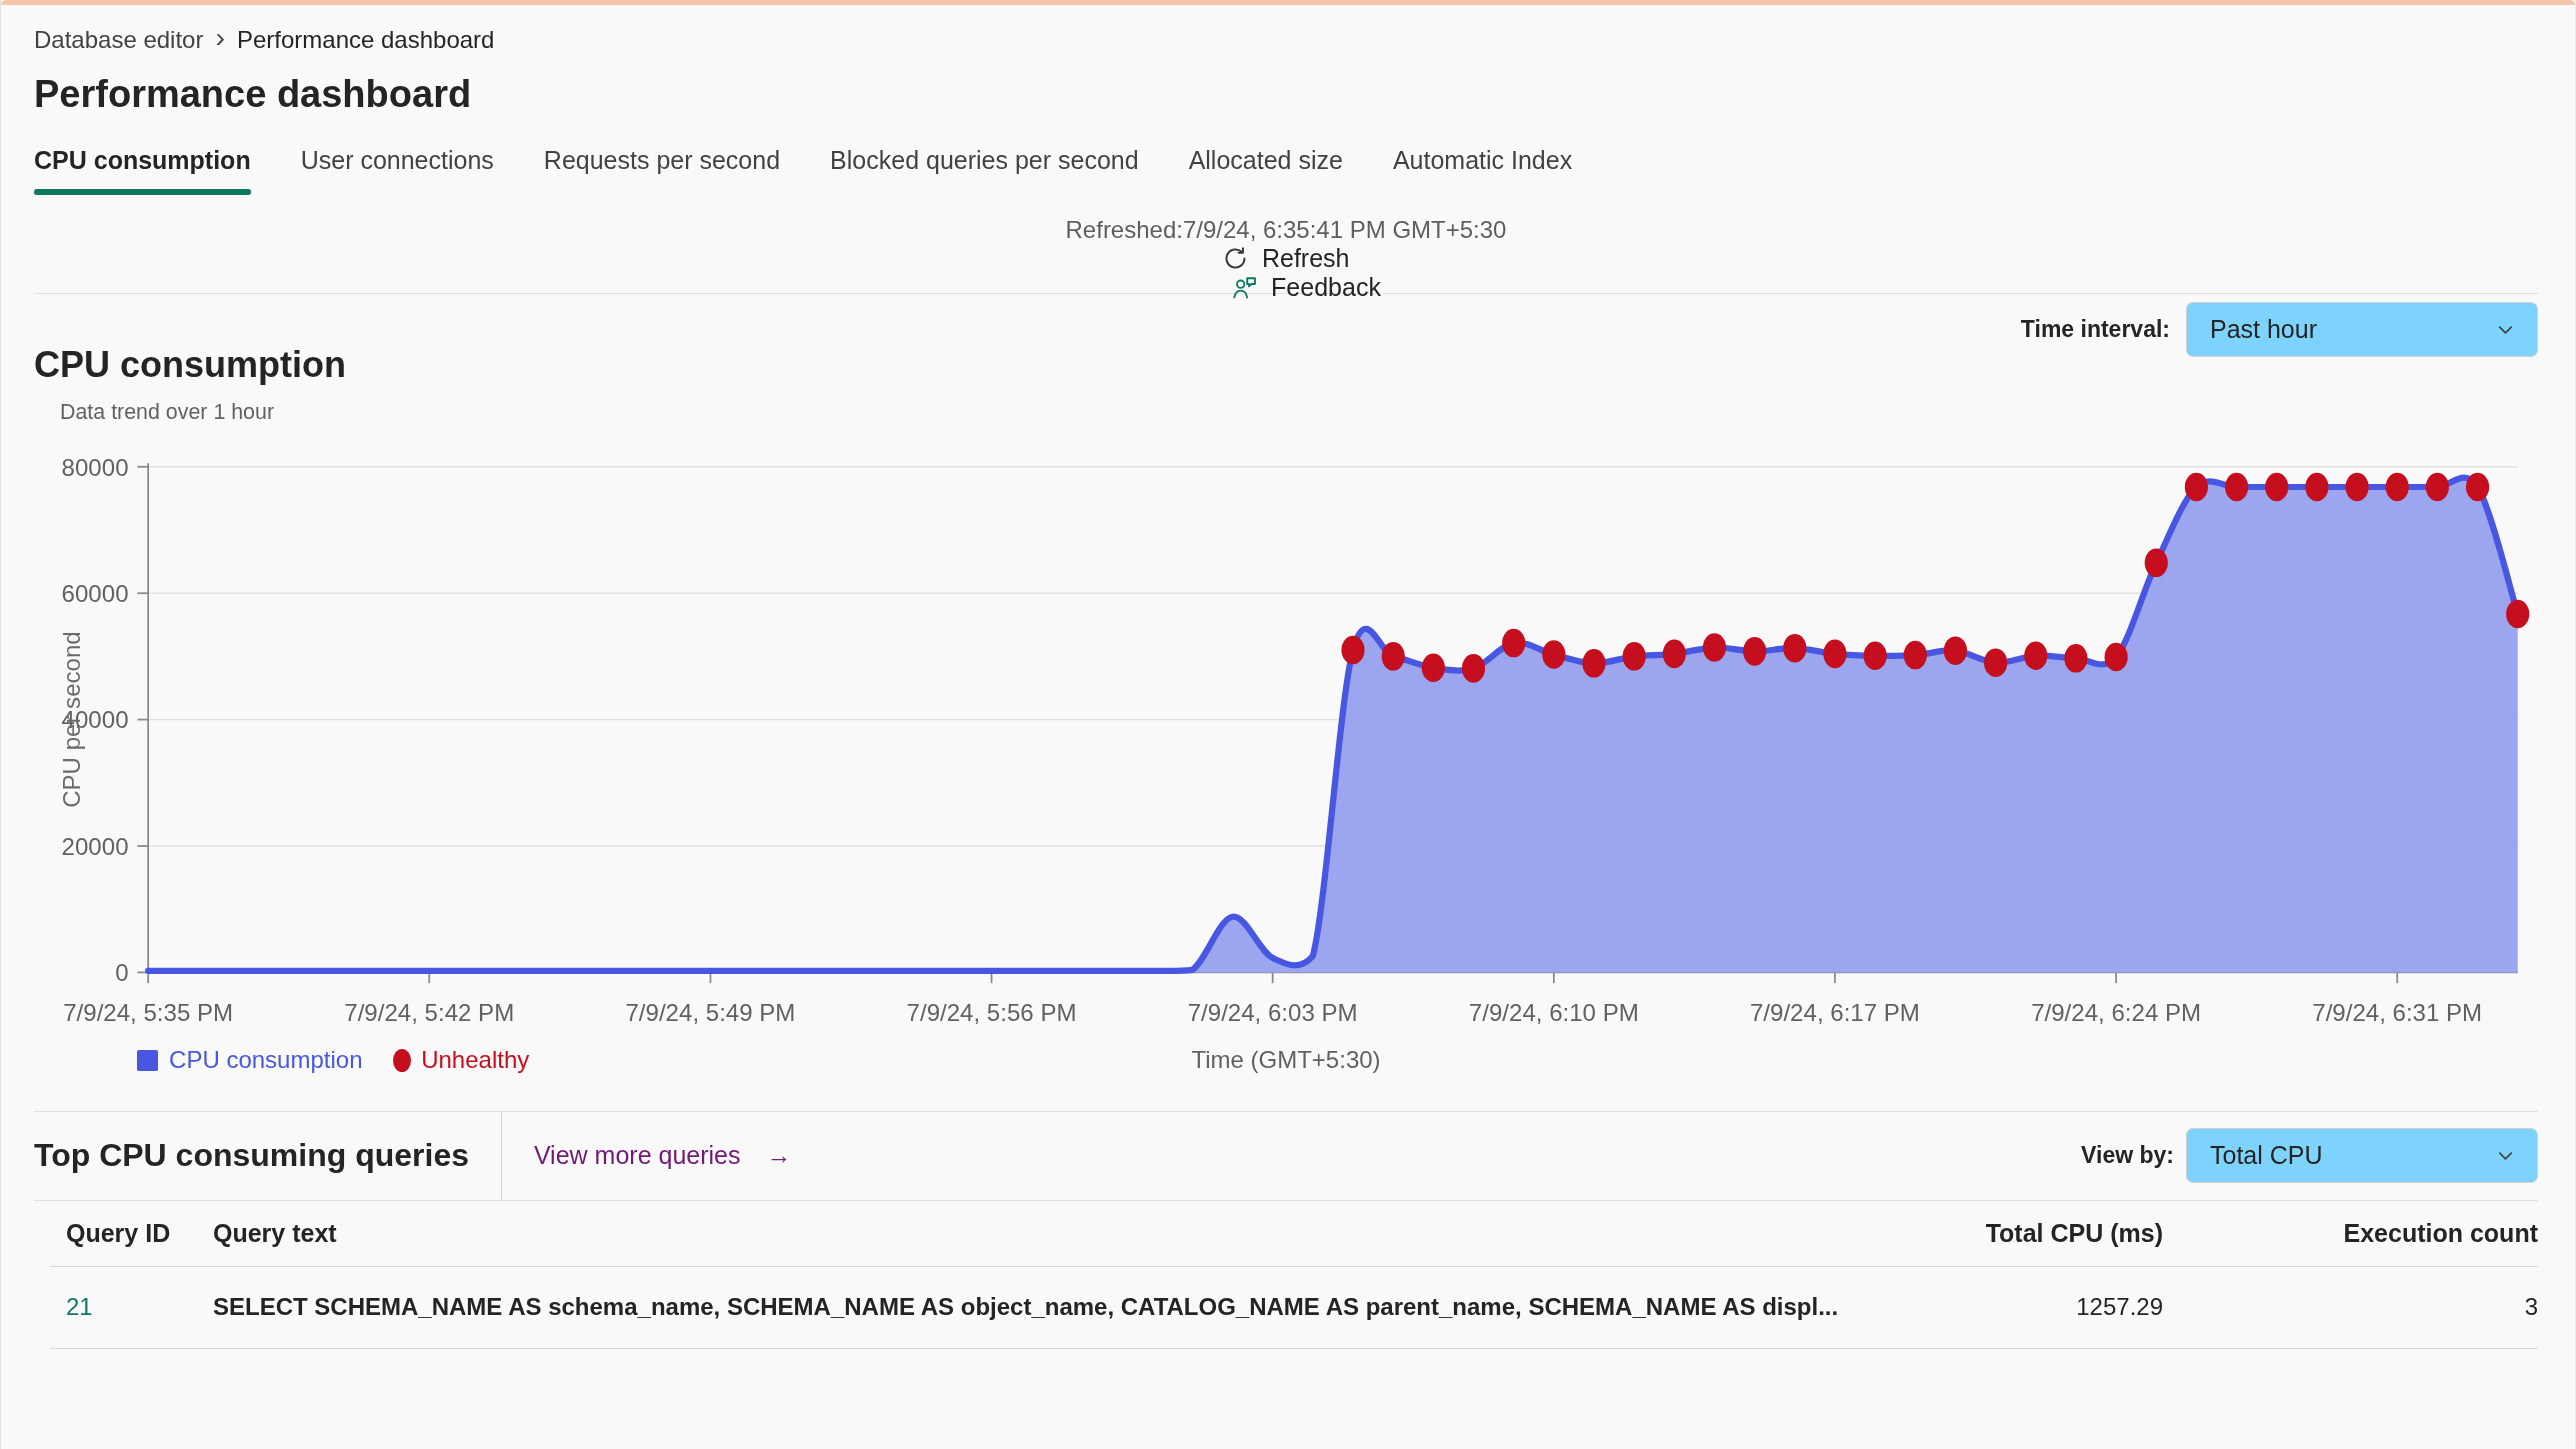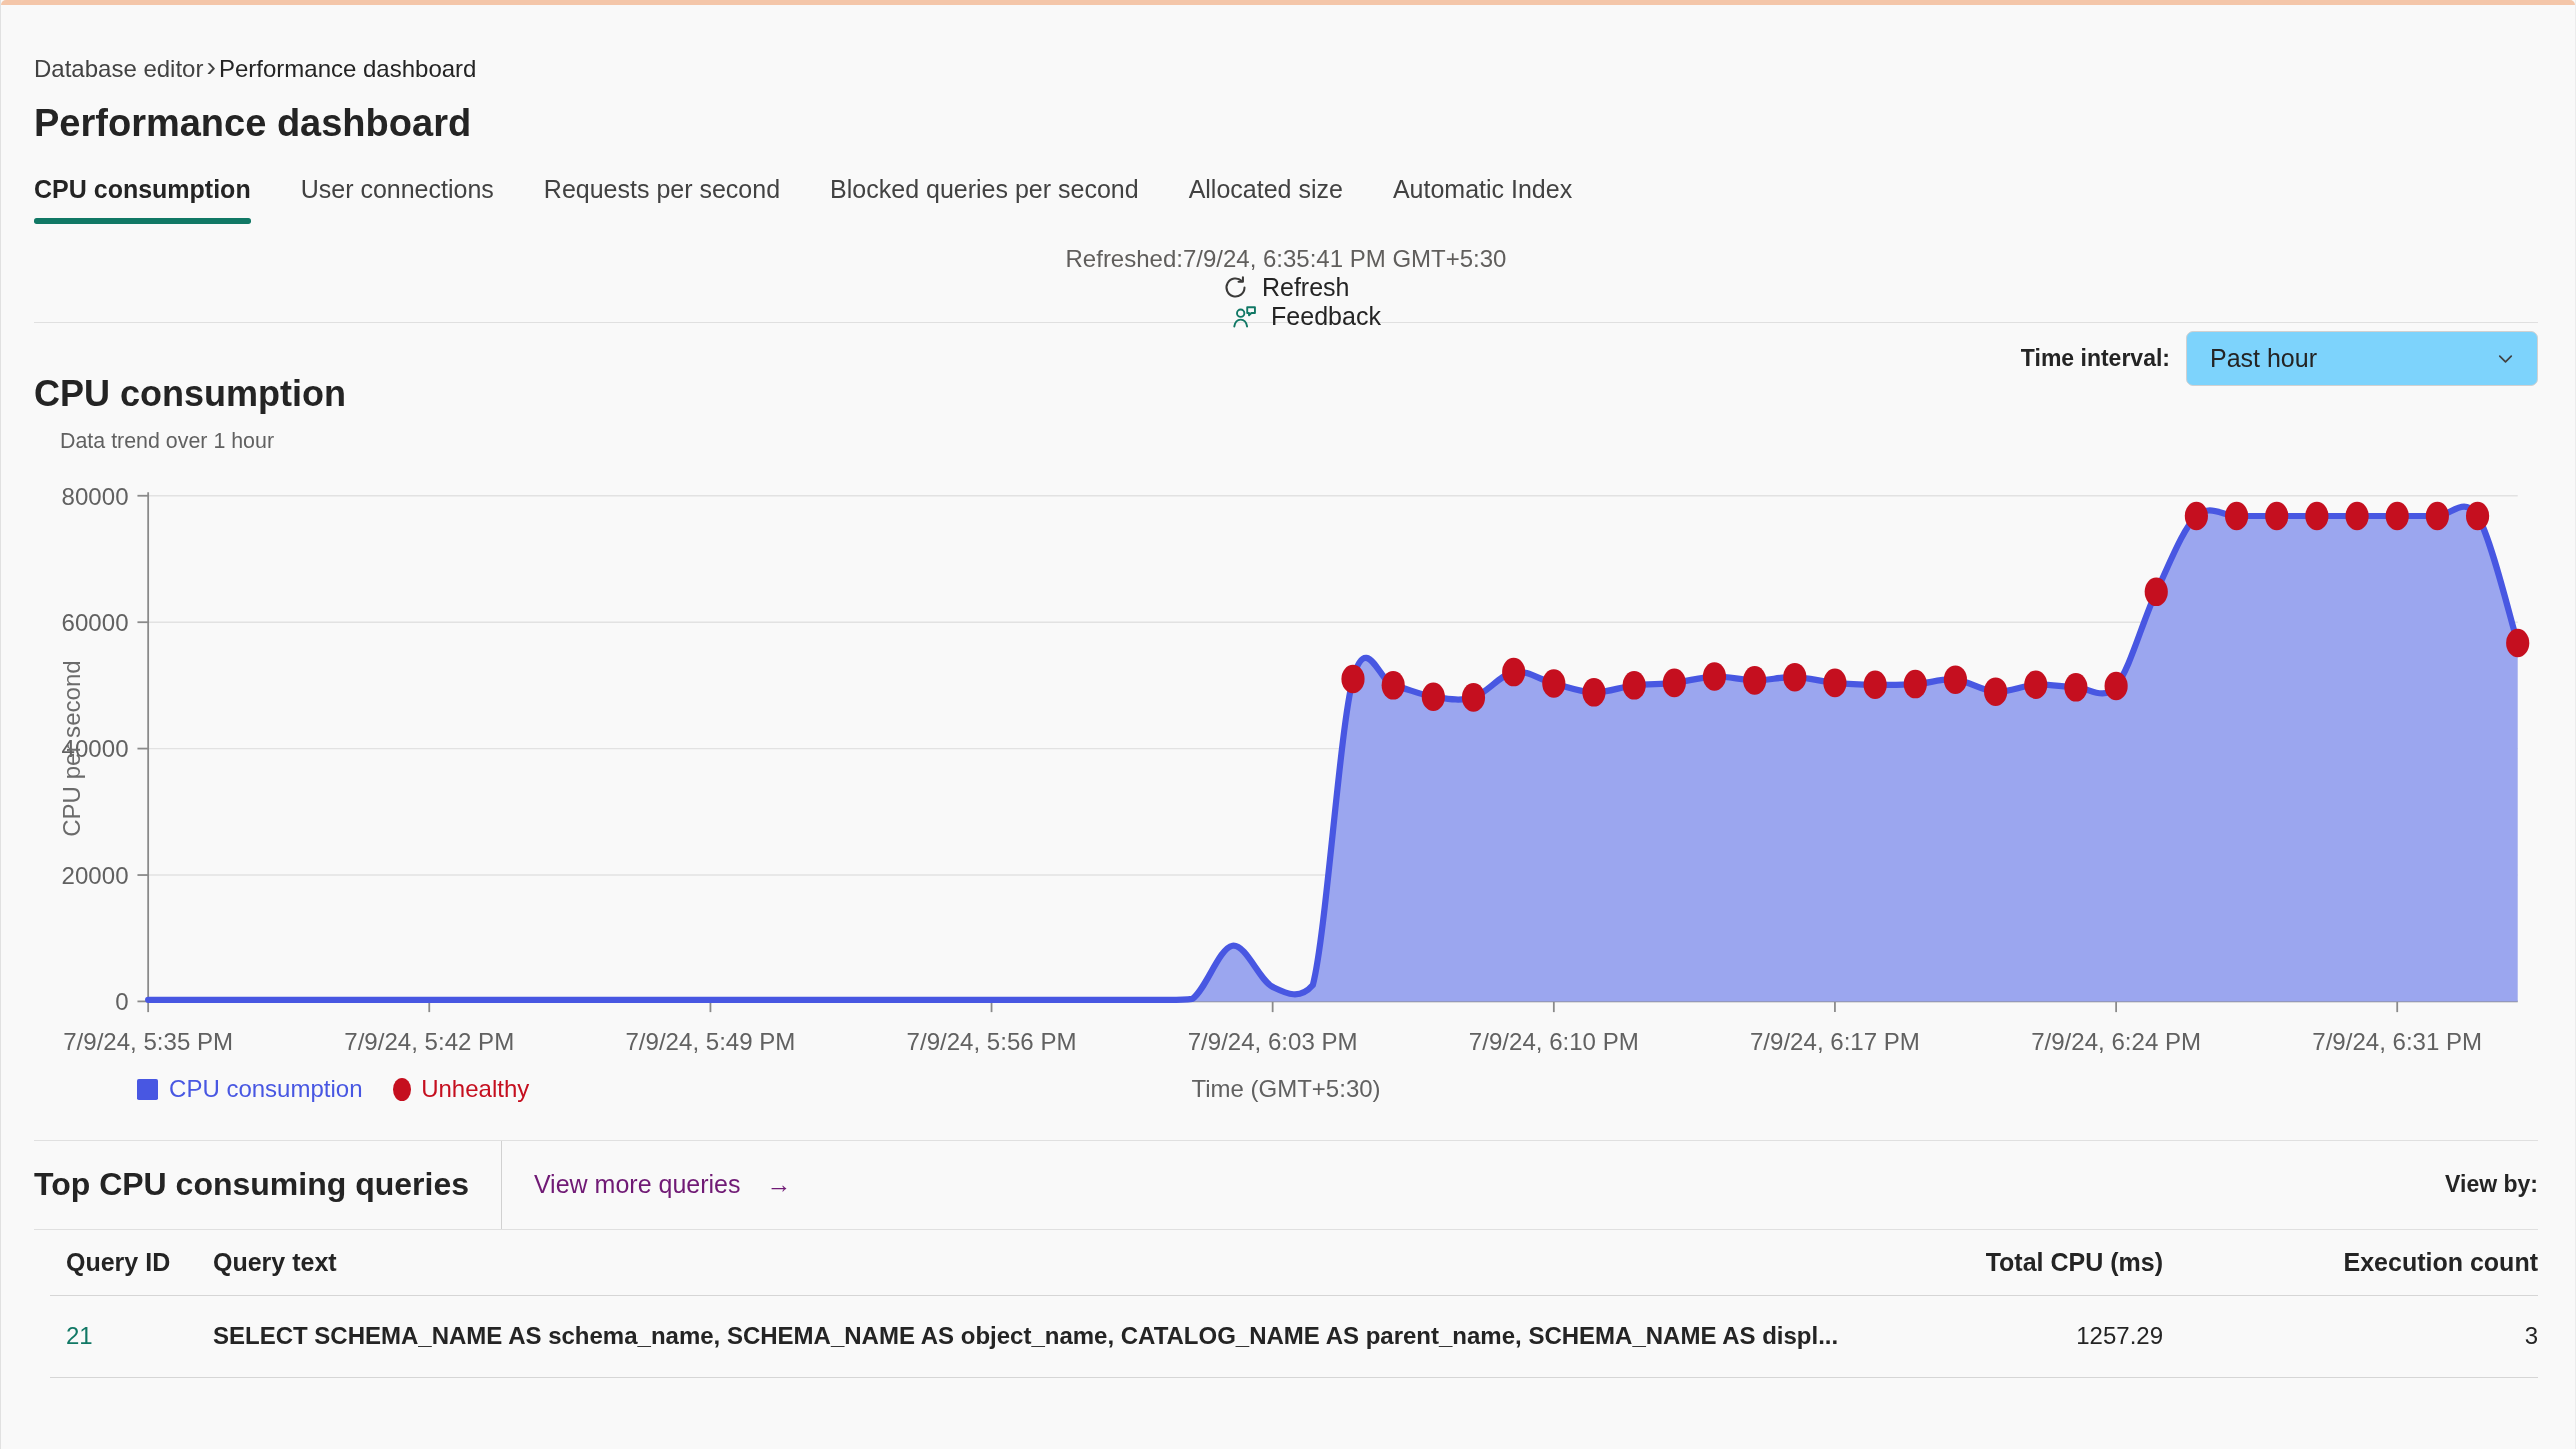--- a/index.html
+++ b/index.html
@@ -9,21 +9,21 @@
     background:#f9f9f9;
     color:#242424;
     overflow:hidden;
     border-left:0.9px solid #e1e1e1;
     border-right:0.9px solid #ececec;
   }
   .top-accent { height:5.4px; background:#f4c6a9; border-radius:9px 9px 0 0; }
   .content { padding:18px 37px 0 33px; }
 
   
-  .breadcrumb { display:flex; align-items:center; gap:3px; font-size:24px; color:#424242;margin-top:29px; }
+  .breadcrumb { display:flex; align-items:center; gap:12px; font-size:24px; color:#424242; }
   .breadcrumb .crumb-current { color:#242424; }
   .breadcrumb .chev { font-size:28.5px; color:#424242; line-height:1; padding-bottom:5.4px; }
 
   h1.page-title { margin-top:16px; font-size:38px; font-weight:bold; color:#242424; }
 
   
   .tabs { display:flex; gap:50px; margin-top:30px; }
   .tab { position:relative; font-size:25px; color:#424242; padding-bottom:19.6px; cursor:pointer; }
   .tab.active { color:#242424; font-weight:bold; }
   .tab.active .tab-underline {
@@ -231,20 +231,28 @@
   <div class="queries">
     <div class="queries-header">
       <span class="queries-title">Top CPU consuming queries</span>
       <span class="vdivider2"></span>
       <span class="view-more">
         <span>View more queries</span>
         <span class="arrow">→</span>
       </span>
       <span class="queries-header-right">
         <span class="field-label">View by:</span>
+        <span class="dropdown">
+          <span>Total CPU</span>
+          <span>
+            <svg class="icon-svg" width="23" height="23" viewBox="0 0 24 24">
+                <path d="M6 9.5l6 6 6-6" fill="none" stroke="#424242" stroke-width="1.8" stroke-linecap="round" stroke-linejoin="round"></path>
+              </svg>
+          </span>
+        </span>
       </span>
     </div>
 
     <div class="qtable">
       <div class="qtable-row qtable-head">
         <span>Query ID</span>
         <span>Query text</span>
         <span class="cell-right">Total CPU (ms)</span>
         <span class="cell-right">Execution count</span>
       </div>

